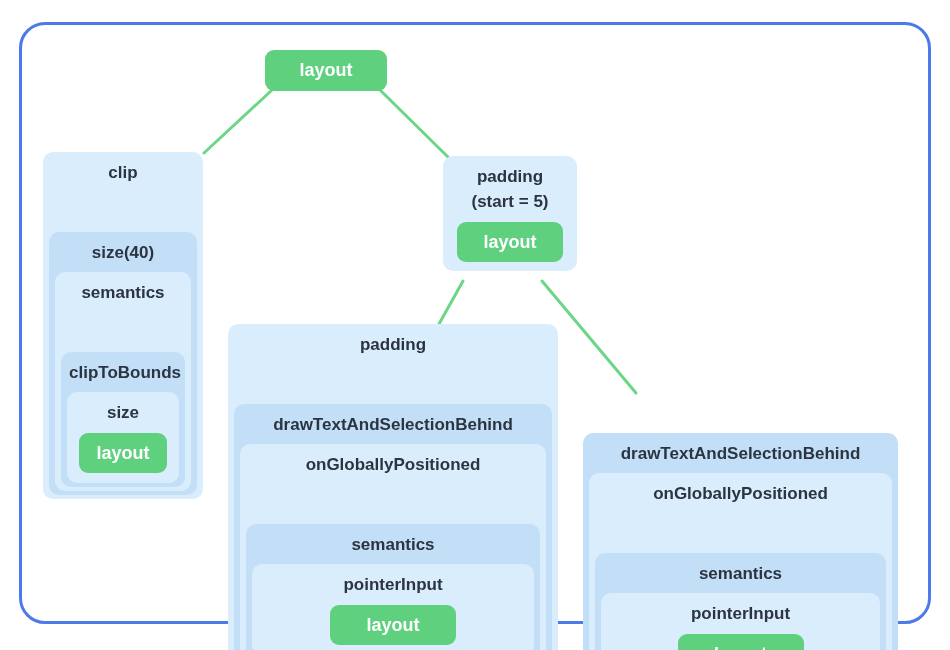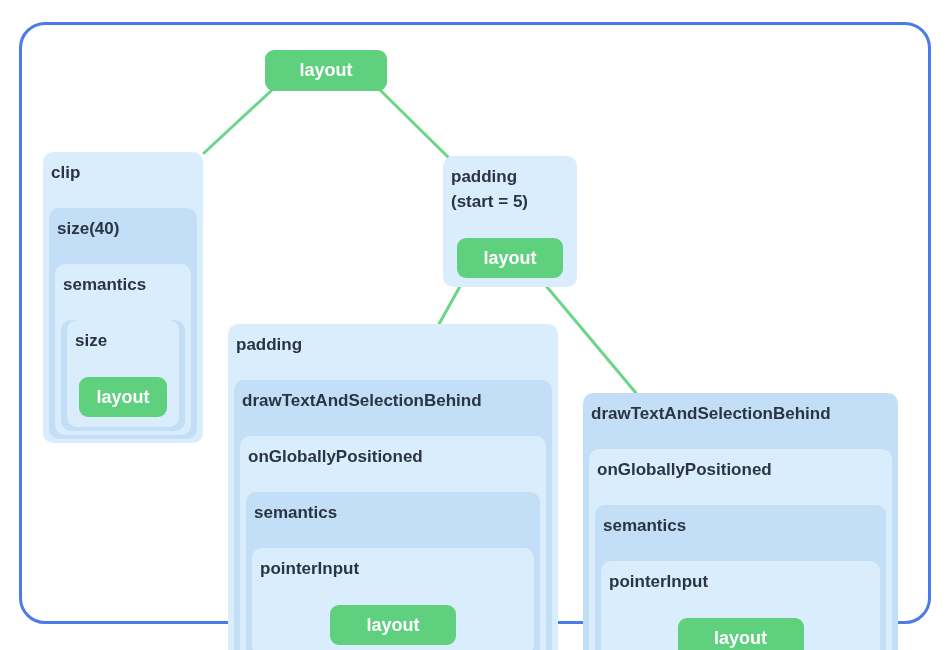--- a/index.html
+++ b/index.html
@@ -26,24 +26,24 @@
   .gnode{
     position:absolute;background:var(--node-green);color:var(--leaf-text);
     border-radius:9px;text-align:center;font-weight:700;font-size:18px;
     display:flex;align-items:center;justify-content:center;
   }
   .gnode.root{left:265px;top:50px;width:122px;height:41px;}
 
   .chain{position:absolute;}
   .box{border-radius:10px;padding:0 6px 4px;}
   .box.l{background:var(--box-light);}
-  .box.d{background:var(--box-dark);}
+  .box.d{background:var(--box-dark);margin-top:40px;}
   .lbl{
-    text-align:left;color:var(--label-text);font-weight:700;font-size:17px;
-    line-height:25px;padding:8px 2px 23px;white-space:nowrap;
+    text-align:center;color:var(--label-text);font-weight:700;font-size:17px;
+    line-height:25px;padding:8px 2px 7px;white-space:nowrap;
   }
   .lbl .ln{display:block;}
 
   .gbtn{
     background:var(--node-green);color:var(--leaf-text);border-radius:9px;
     height:40px;display:flex;align-items:center;justify-content:center;
     font-weight:700;font-size:18px;margin:1px auto 6px;
   }
 
   .chain-clip{left:43px;top:152px;width:160px;}
@@ -74,20 +74,21 @@
 </div>
 
 <div class="chain chain-clip">
   <div class="box l">
     <div class="lbl">clip</div>
     <div class="box d">
       <div class="lbl">size(40)</div>
       <div class="box l">
         <div class="lbl">semantics</div>
         <div class="box d">
+          <div class="lbl">clipToBounds</div>
           <div class="box l">
             <div class="lbl">size</div>
             <div class="gbtn">layout</div>
           </div>
         </div>
       </div>
     </div>
   </div>
 </div>
 

